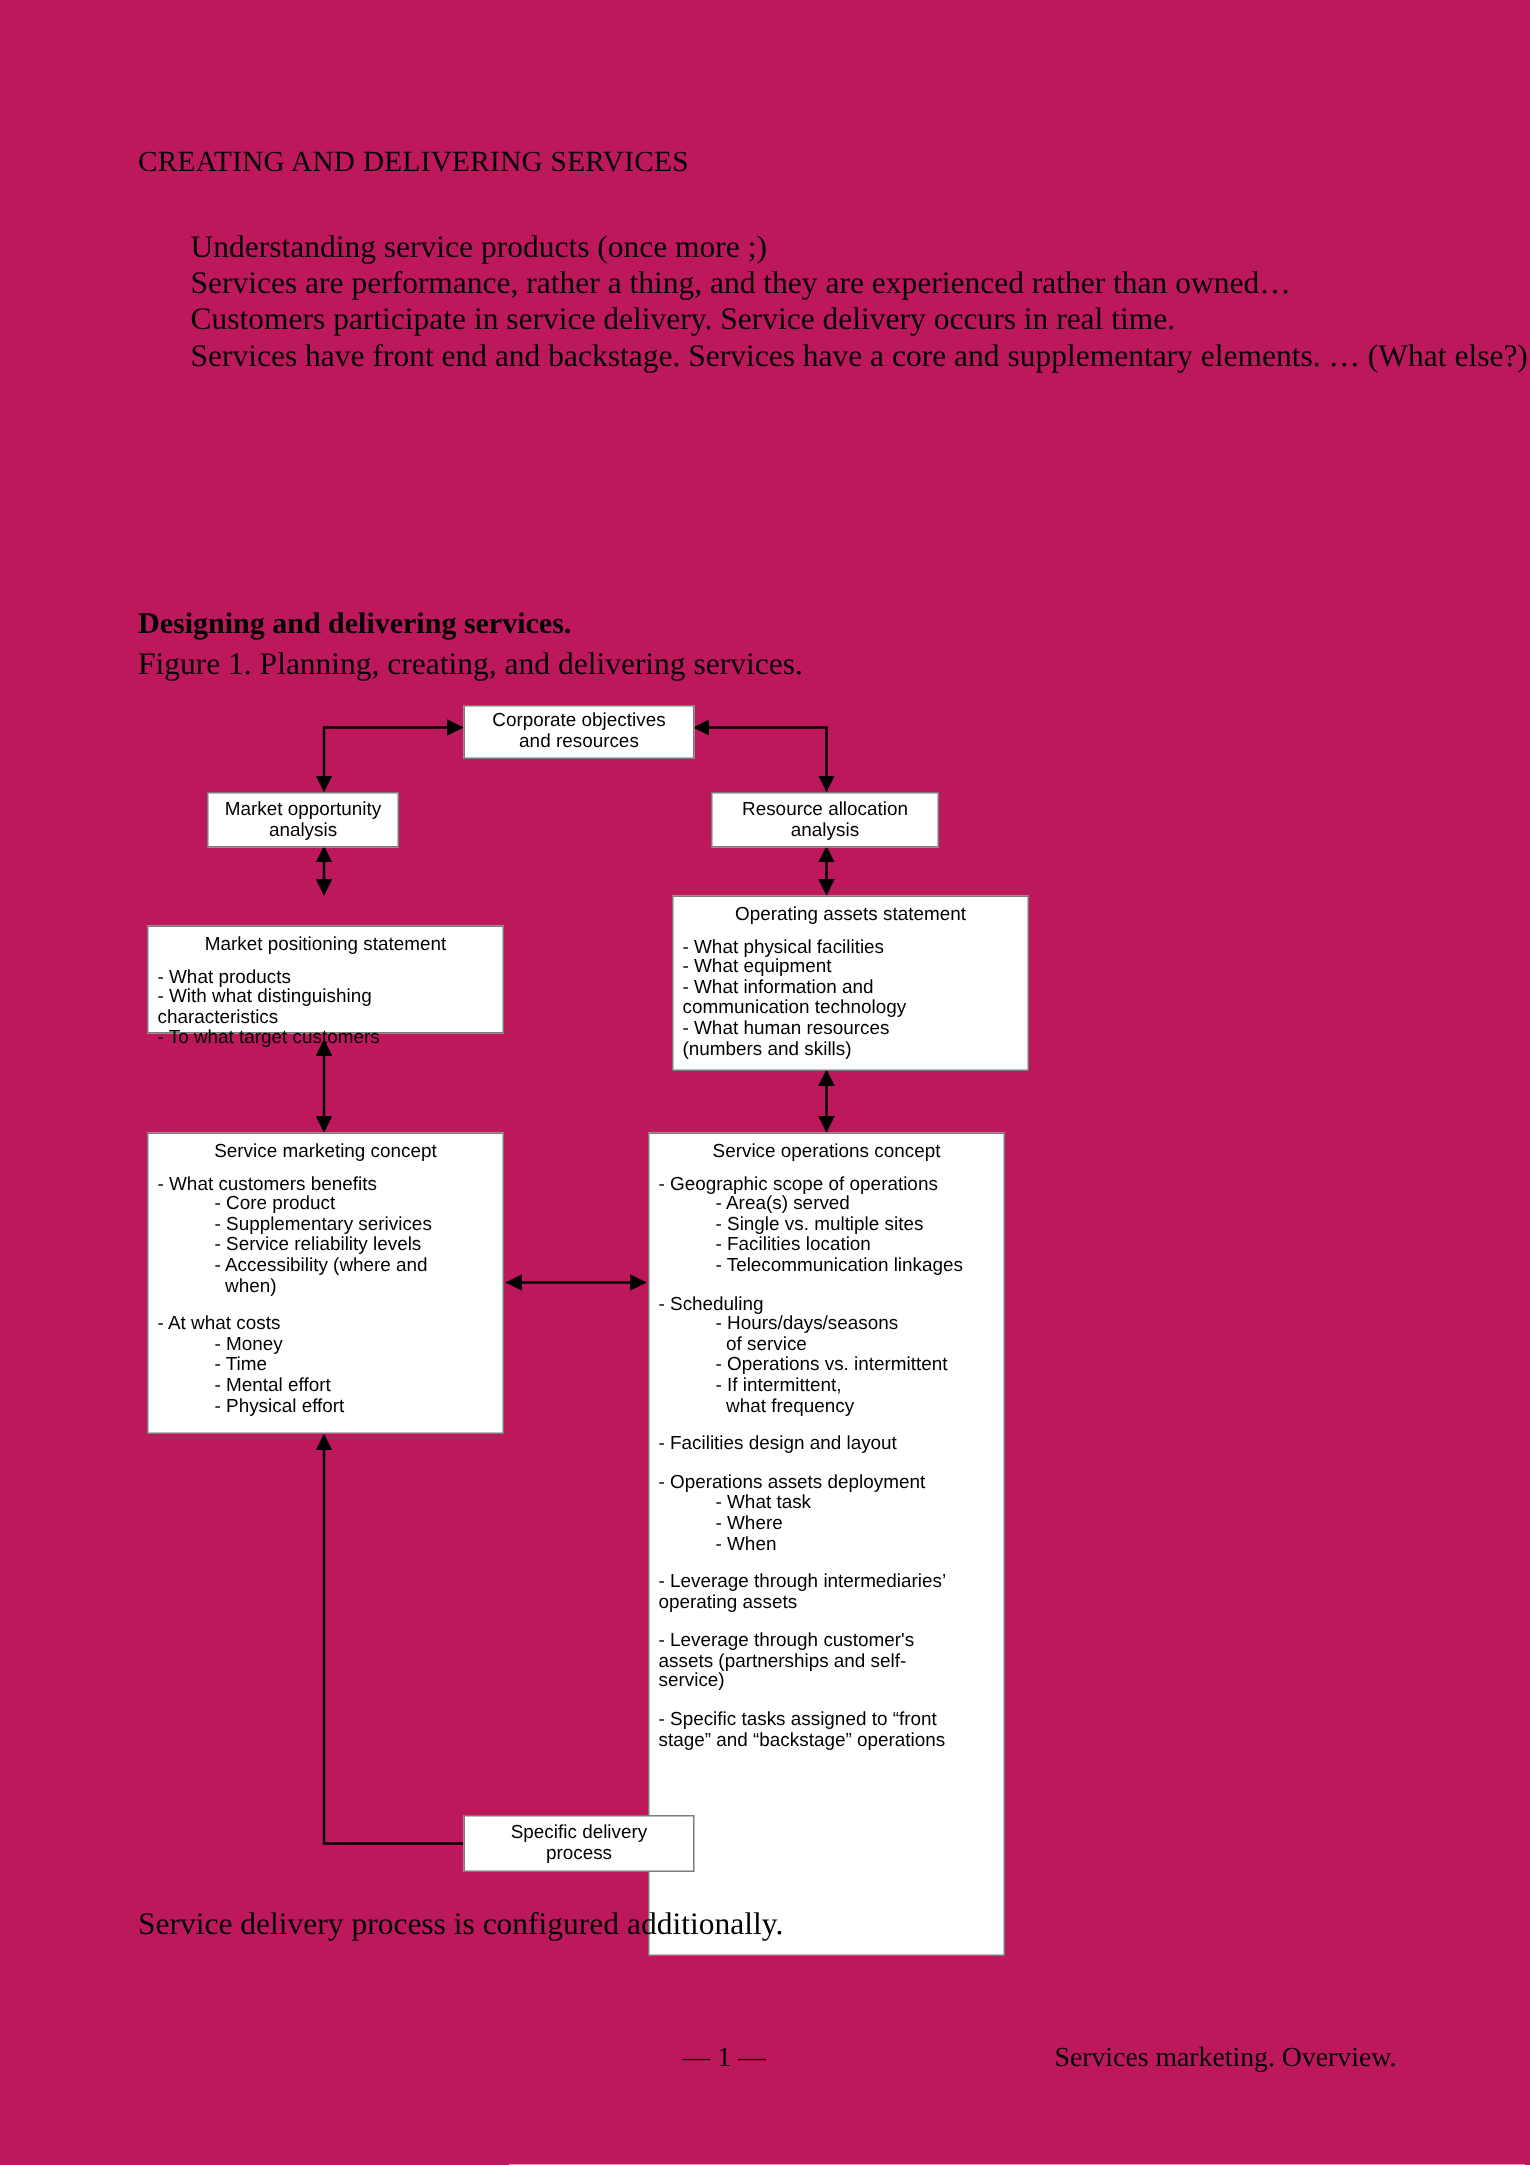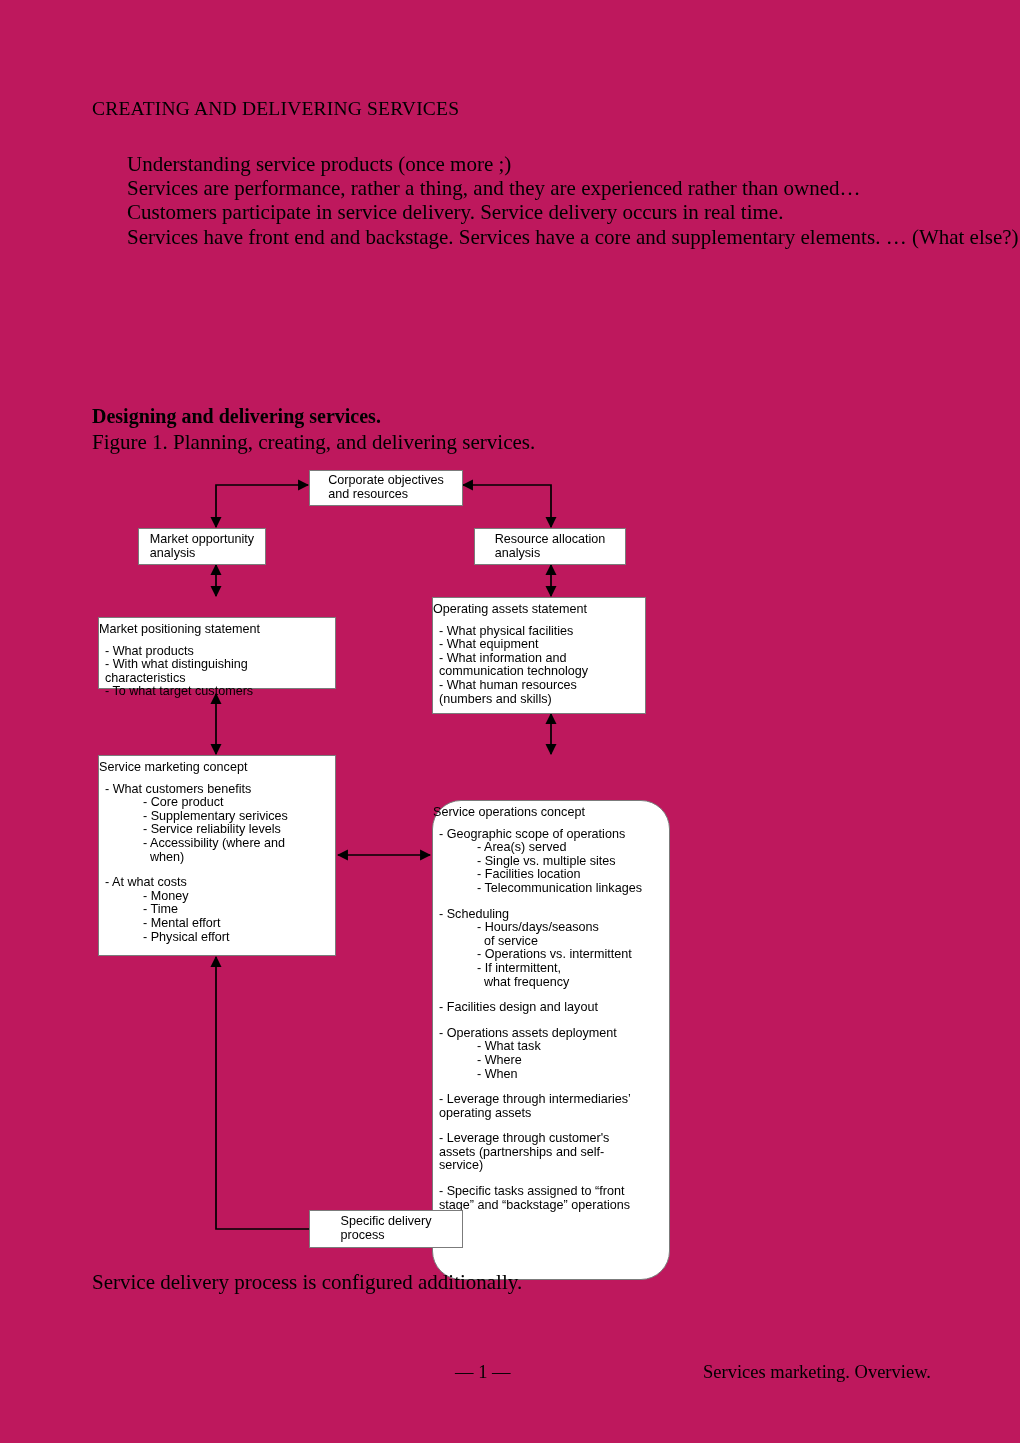--- a/index.html
+++ b/index.html
@@ -87,21 +87,21 @@
     position: absolute;
     box-sizing: border-box;
     border: 1px solid #7b7b7b;
     background: #ffffff;
     font-family: "Liberation Sans", sans-serif;
     font-size: 12.6px;
     line-height: 13.6px;
     color: #000000;
   }
   .node .node-title {
-    text-align: left;
+    text-align: center;
     display: block;
     padding-top: 5px;
   }
   .node .node-body {
     display: block;
     padding: 8px 0 0 6px;
   }
   .node .node-body .item { display: block; white-space: pre-wrap; }
   .node .node-body .sub { display: block; padding-left: 38px; white-space: pre-wrap; }
   .node .node-body .gap { display: block; height: 12px; }
@@ -180,21 +180,21 @@
     <div class="node" style="left:98px; top:617px; width:238px; height:72px;">
       <span class="node-title">Market positioning statement</span>
       <span class="node-body">
         <span class="item">- What products</span>
         <span class="item">- With what distinguishing
 characteristics</span>
         <span class="item">- To what target customers</span>
       </span>
     </div>
 
-    <div class="node" style="left:432px; top:597px; width:214px; height:117px;">
+    <div class="node" style="left:448px; top:597px; width:238px; height:117px;">
       <span class="node-title">Operating assets statement</span>
       <span class="node-body">
         <span class="item">- What physical facilities</span>
         <span class="item">- What equipment</span>
         <span class="item">- What information and
 communication technology</span>
         <span class="item">- What human resources
 (numbers and skills)</span>
       </span>
     </div>
@@ -210,21 +210,21 @@
   when)</span>
         <span class="gap"></span>
         <span class="item">- At what costs</span>
         <span class="sub">- Money</span>
         <span class="sub">- Time</span>
         <span class="sub">- Mental effort</span>
         <span class="sub">- Physical effort</span>
       </span>
     </div>
 
-    <div class="node" style="left:432px; top:800px; width:238px; height:480px;border-radius:29px;">
+    <div class="node" style="left:432px; top:755px; width:238px; height:549px;">
       <span class="node-title">Service operations concept</span>
       <span class="node-body">
         <span class="item">- Geographic scope of operations</span>
         <span class="sub">- Area(s) served</span>
         <span class="sub">- Single vs. multiple sites</span>
         <span class="sub">- Facilities location</span>
         <span class="sub">- Telecommunication linkages</span>
         <span class="gap"></span>
         <span class="item">- Scheduling</span>
         <span class="sub">- Hours/days/seasons

